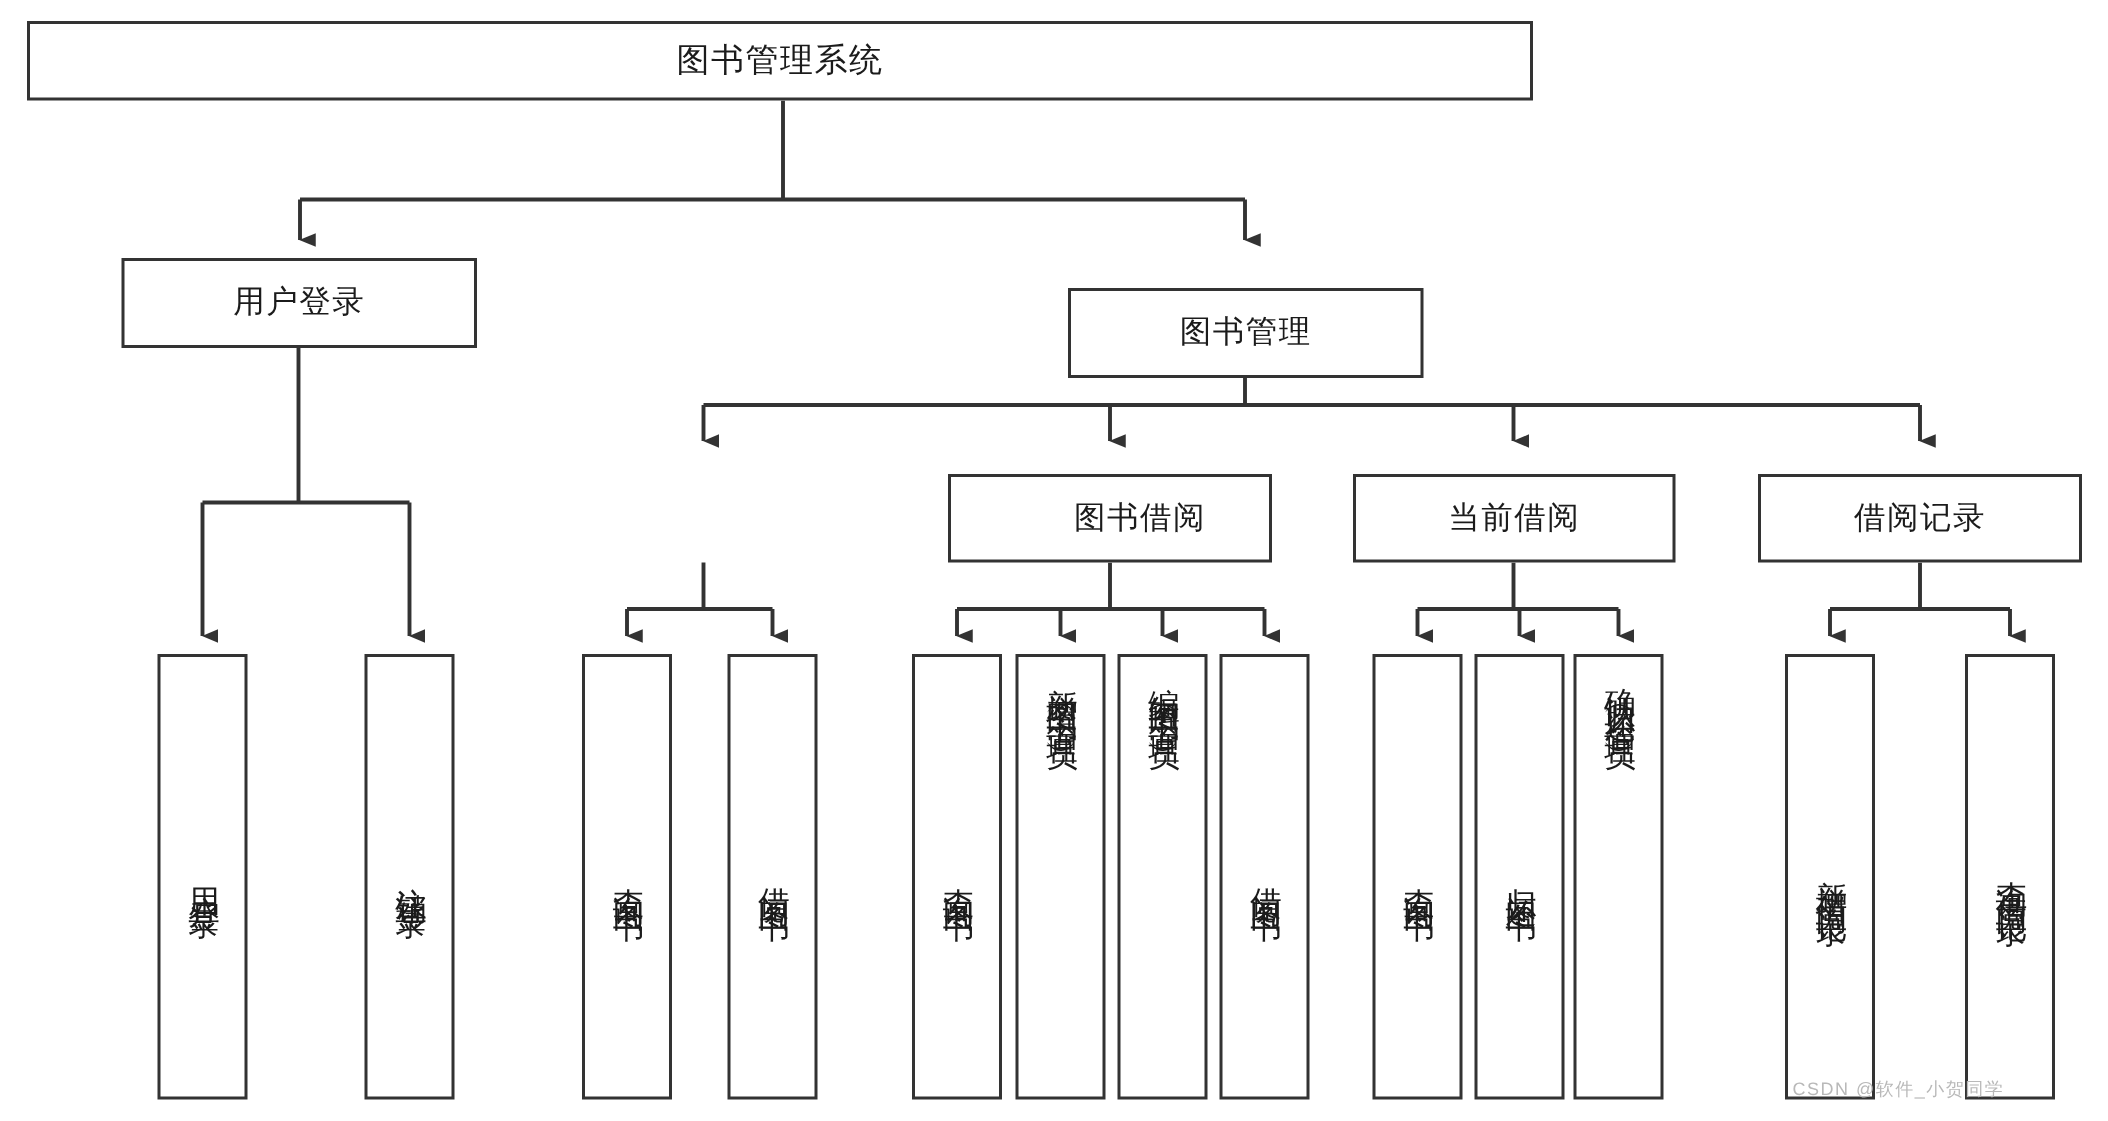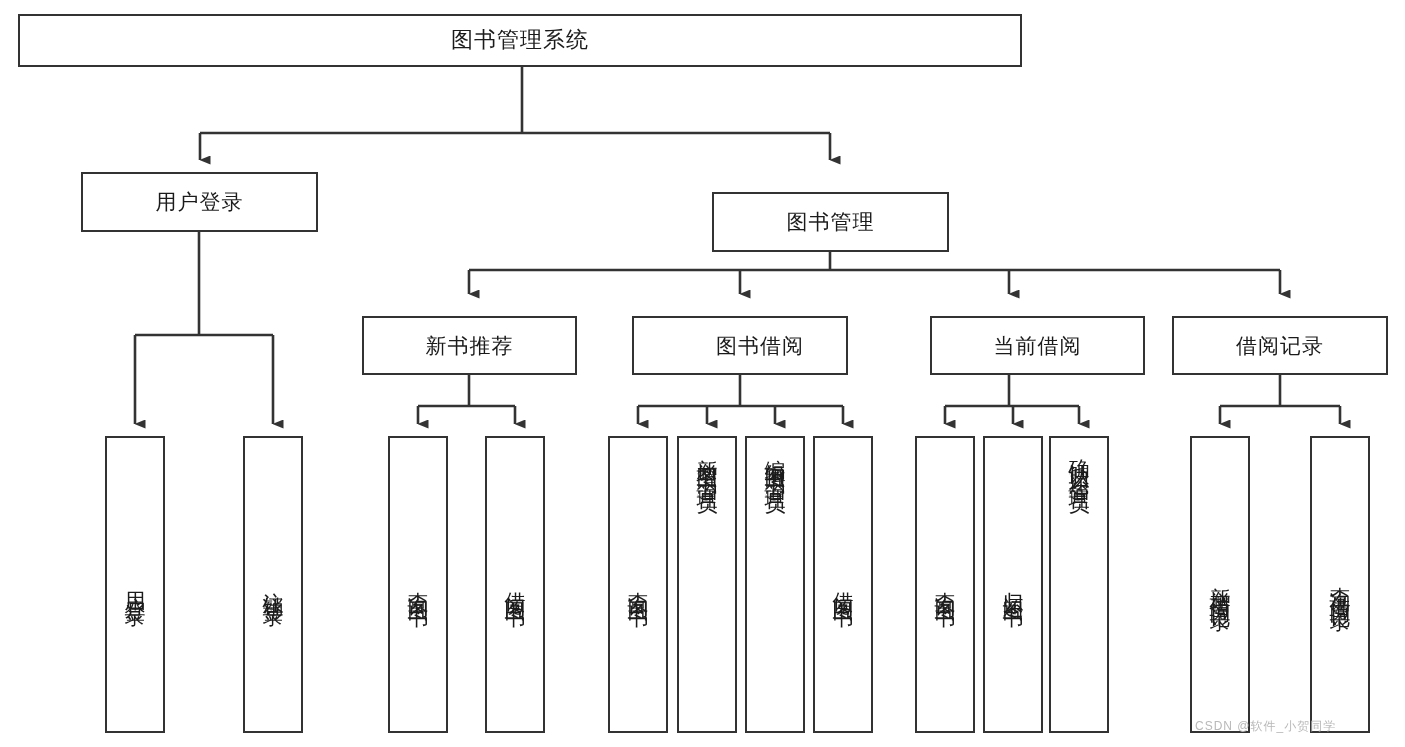--- a/index.html
+++ b/index.html
@@ -78,27 +78,24 @@
     <span class="lbl">图书管理系统</span>
   </div>
 
   <div class="node h" style="left:81px;top:172px;width:237px;height:60px;">
     <span class="lbl">用户登录</span>
   </div>
   <div class="node h" style="left:712px;top:172px;width:237px;height:60px;margin-top:20px;">
     <span class="lbl">图书管理</span>
   </div>
 
-  <div class="node h" style="left:362px;top:316px;width:215px;height:59px;">
-    <span class="lbl">新书推荐</span>
-  </div>
   <div class="node h" style="left:632px;top:316px;width:216px;height:59px;padding-left:40px;">
     <span class="lbl">图书借阅</span>
   </div>
-  <div class="node h" style="left:930px;top:316px;width:215px;height:59px;text-align:right;">
+  <div class="node h" style="left:902px;top:316px;width:215px;height:59px;text-align:right;">
     <span class="lbl">当前借阅</span>
   </div>
   <div class="node h" style="left:1172px;top:316px;width:216px;height:59px;">
     <span class="lbl">借阅记录</span>
   </div>
 
   <div class="node v mid" style="left:105px;top:436px;width:60px;height:297px;">
     <span class="lbl">用户登录</span>
   </div>
   <div class="node v mid" style="left:243px;top:436px;width:60px;height:297px;">

